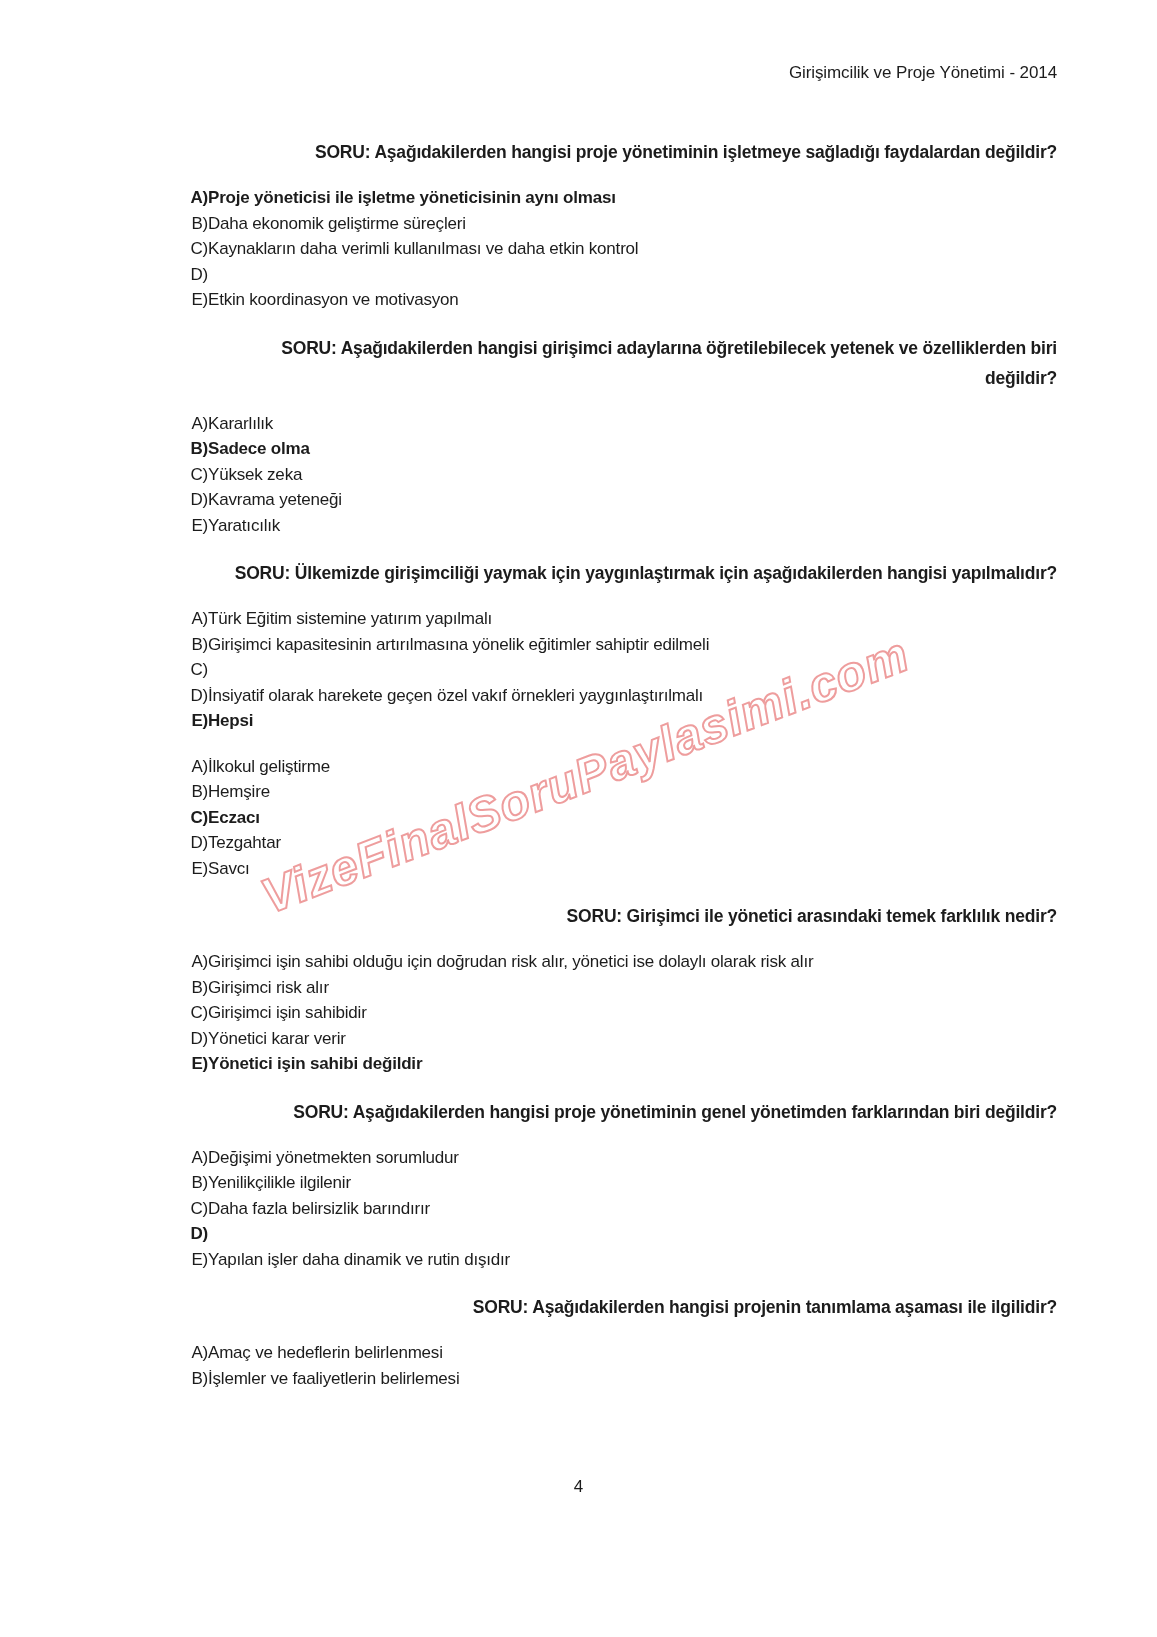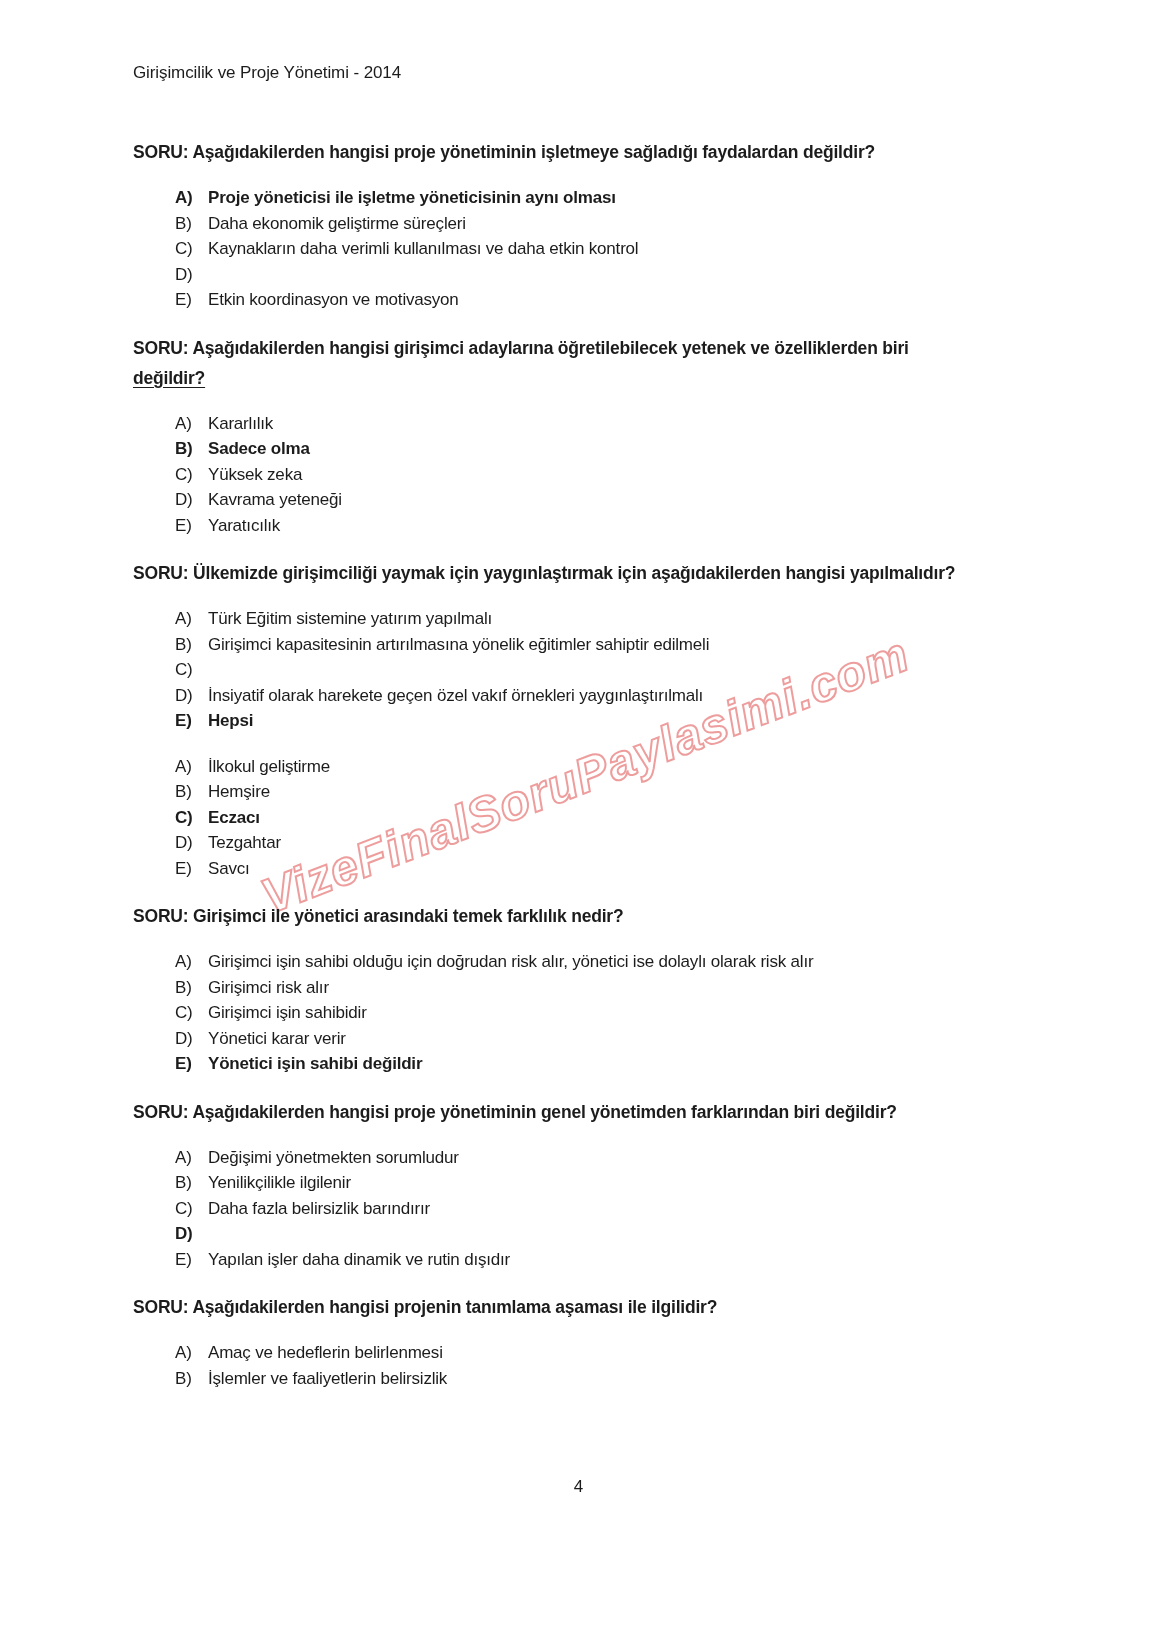--- a/index.html
+++ b/index.html
@@ -37,37 +37,37 @@
   @supports ((-webkit-text-stroke: 2px red)) {
     .watermark {
       color: transparent;
       -webkit-text-stroke: 2px rgba(233, 130, 130, 0.78);
     }
   }
   .content {
     position: relative;
     z-index: 1;
     padding: 62px 100px 0 133px;
+    text-align: right;
   }
   .doc-header {
     font-size: 17px;
     line-height: 22px;
     margin: 0 0 53px 0;
     letter-spacing: -0.1px;
   }
   .question { margin-top: 20px; }
   .q-text {
     font-weight: bold;
     font-size: 17.5px;
     line-height: 30px;
     letter-spacing: -0.2px;
     margin: 8px 0 18px 0;
   }
   .underline {
-    text-decoration: underline;
     text-underline-offset: 3px;
   }
   .opts { padding-left: 42px; }
   .opt {
     display: flex;
     align-items: baseline;
     font-size: 17px;
     line-height: 25.5px;
     letter-spacing: -0.2px;
   }
@@ -247,21 +247,21 @@
 
     <section class="question">
       <p class="q-text">SORU: Aşağıdakilerden hangisi projenin tanımlama aşaması ile ilgilidir?</p>
       <div class="opts">
         <div class="opt">
             <span class="letter">A)</span>
             <span class="otext">Amaç ve hedeflerin belirlenmesi</span>
           </div>
         <div class="opt">
             <span class="letter">B)</span>
-            <span class="otext">İşlemler ve faaliyetlerin belirsizlik</span>
+            <span class="otext">İşlemler ve faaliyetlerin belirlemesi</span>
           </div>
       </div>
     </section>
 
   </div>
 
   <p class="page-number">4</p>
 
 </div>
 

